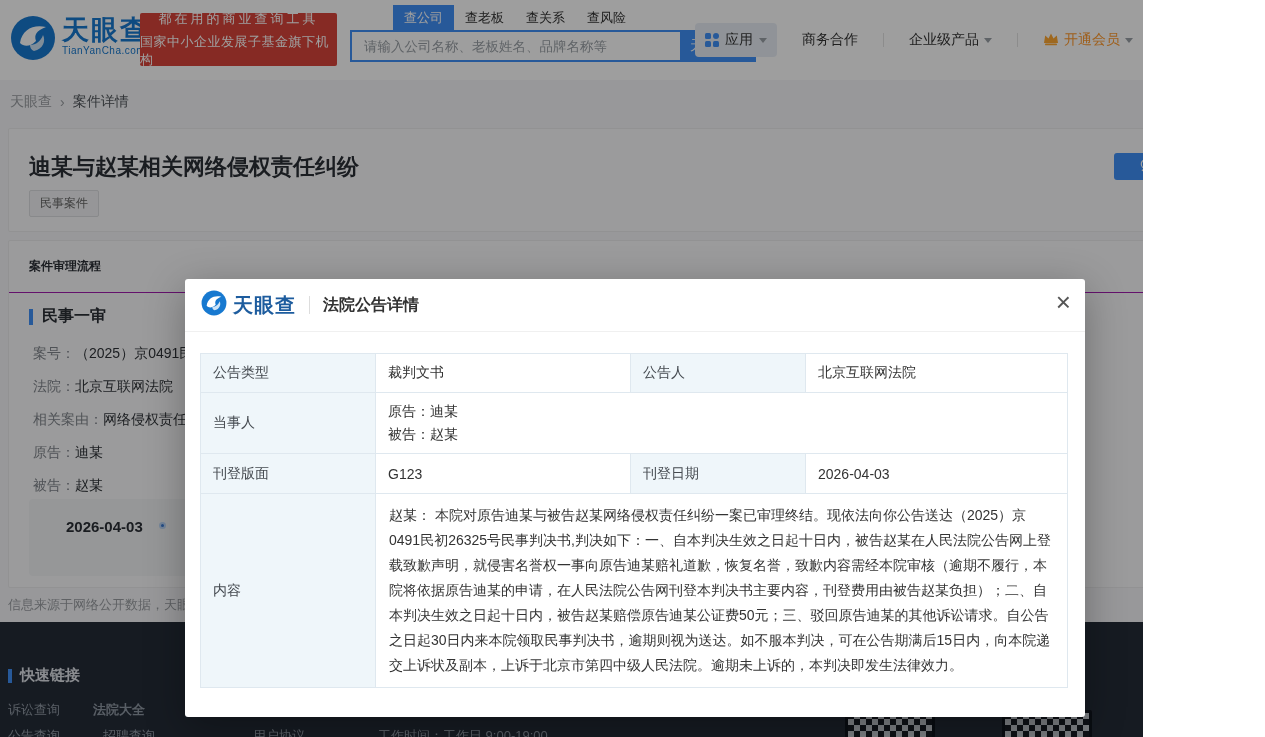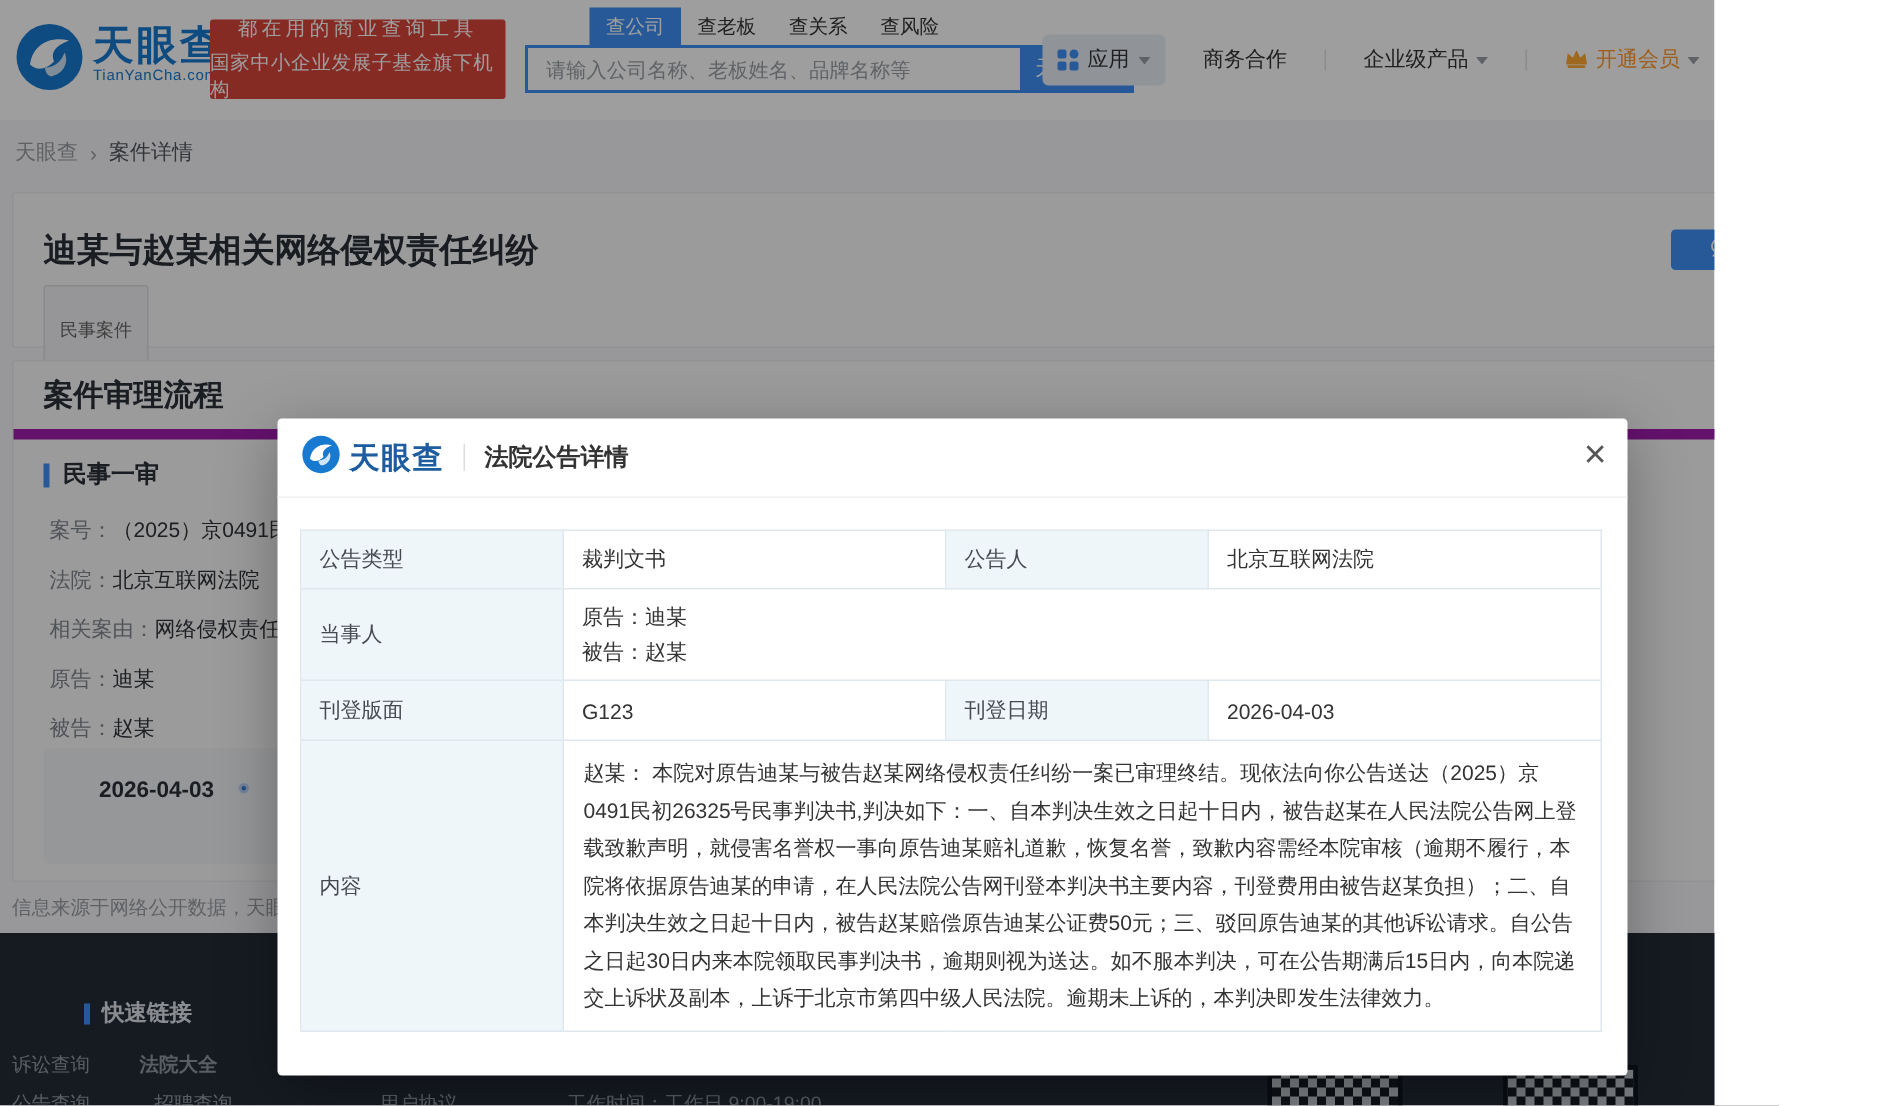--- a/index.html
+++ b/index.html
@@ -42,27 +42,27 @@
 
   
   .breadcrumb { position:absolute; left:10px; top:93px; font-size:14px; color:#999ca1; display:flex; gap:8px; align-items:center; }
   .bc-cur { color:#52565c; }
 
   
   .card { position:absolute; background:#fbfbfc; border:1px solid #ececee; border-radius:2px; }
   .title-card { left:8px; top:128px; width:1249px; height:104px; }
   .case-title { position:absolute; left:20px; top:23px; font-size:22px; font-weight:bold; color:#2b2f36; }
   .case-badge { position:absolute; left:20px; top:61px; font-size:12px; color:#666; background:#f2f3f5; border:1px solid #dcdee0;
-                padding:21px 10px; border-radius:2px; }
+                padding:4px 10px; border-radius:2px; }
   .monitor-btn { position:absolute; right:22px; top:24px; height:27px; background:#4090f7; border:none; border-radius:3px;
                  color:#fff; font-size:13px; display:flex; align-items:center; gap:5px; padding:0 24px; cursor:pointer; font-family:inherit; }
 
   .flow-card { left:8px; top:240px; width:1249px; height:348px; }
-  .flow-head { height:52px; border-bottom:7px solid #a21caf; display:flex; align-items:center; padding-left:20px;
-               font-size:20px; font-weight:bold; color:#2b2f36; }
+  .flow-head { height:52px; border-bottom:1px solid #a21caf; display:flex; align-items:center; padding-left:20px;
+               font-size:12px; font-weight:bold; color:#2b2f36; }
   .stage-title { position:absolute; left:20px; top:65px; display:flex; align-items:center; gap:9px; font-size:16px; font-weight:bold; color:#2b2f36; }
   .stage-bar { width:4px; height:16px; background:#4090f7; }
   .fields { position:absolute; left:24px; top:96px; font-size:14px; }
   .field { line-height:33px; color:#2f3338; }
   .field b { font-weight:normal; color:#80858c; }
   .timeline-box { position:absolute; left:20px; top:258px; width:548px; height:77px; background:#f3f4f6; border-radius:4px; }
   .timeline-date { position:absolute; left:37px; top:19px; font-size:15px; font-weight:bold; color:#2b2f36; }
   .timeline-dot { position:absolute; left:130px; top:23px; width:7px; height:7px; border-radius:50%; background:#3a7bd5; border:2px solid #bcd6f7; }
 
   .disclaimer { position:absolute; left:8px; top:596px; font-size:13px; color:#9a9da2; }
@@ -209,21 +209,21 @@
     </div>
     <div class="timeline-box">
       <span class="timeline-date">2026-04-03</span>
       <span class="timeline-dot"></span>
     </div>
   </div>
 
   <div class="disclaimer">信息来源于网络公开数据，天眼查</div>
 
   <div class="footer">
-    <div class="fcol-title" style="left:8px; top:44px;margin-left:48px;">
+    <div class="fcol-title" style="left:8px; top:44px;">
       <span class="fbar"></span>
       <span>快速链接</span>
     </div>
     <span class="flink" style="left:8px; top:79px;">诉讼查询</span>
     <span class="flink" style="left:93px; top:79px;font-weight:bold;">法院大全</span>
     <span class="flink" style="left:8px; top:105px;">公告查询</span>
     <span class="flink" style="left:103px; top:105px;">招聘查询</span>
     <span class="flink" style="left:253px; top:105px;">用户协议</span>
     <span class="ftext" style="left:378px; top:105px;">工作时间：工作日 9:00-19:00</span>
     <div class="fcol-title" style="left:1160px; top:44px;">

